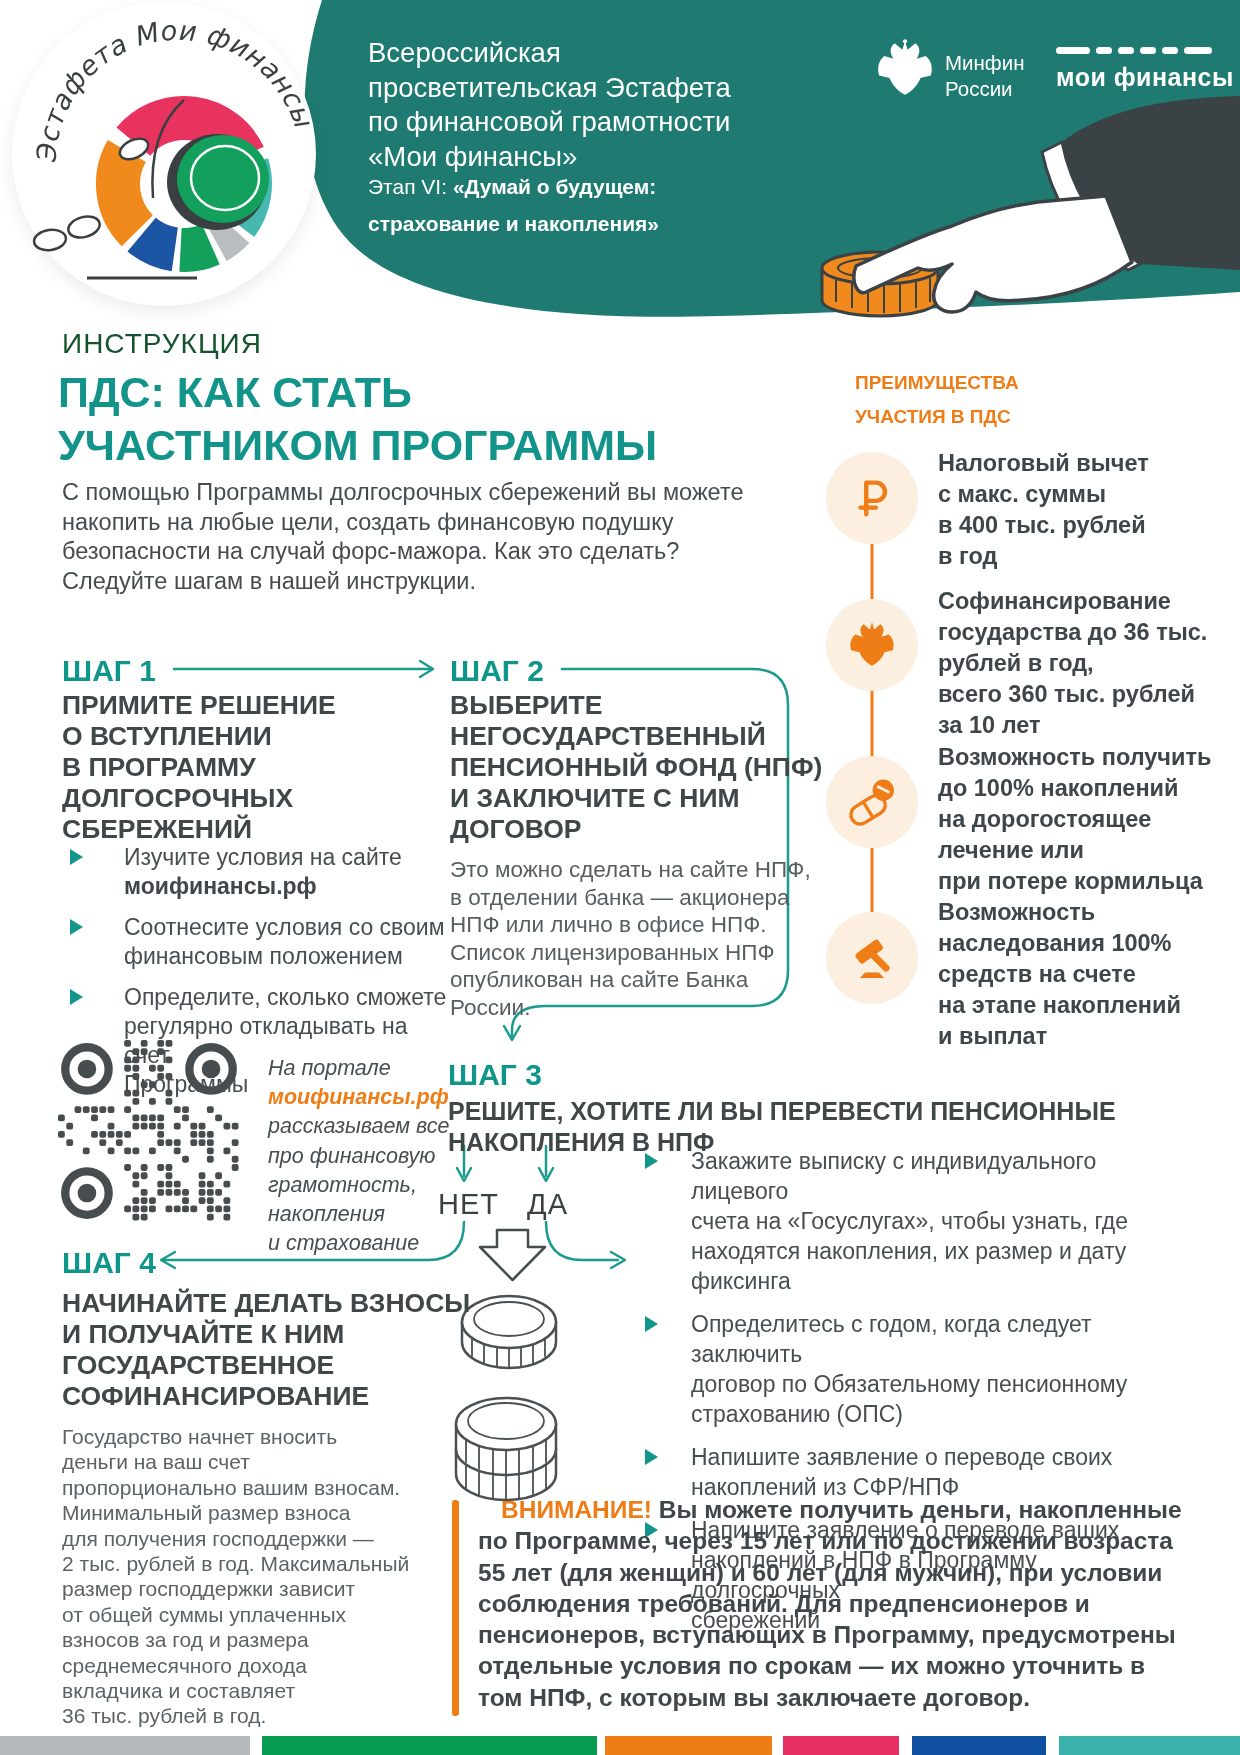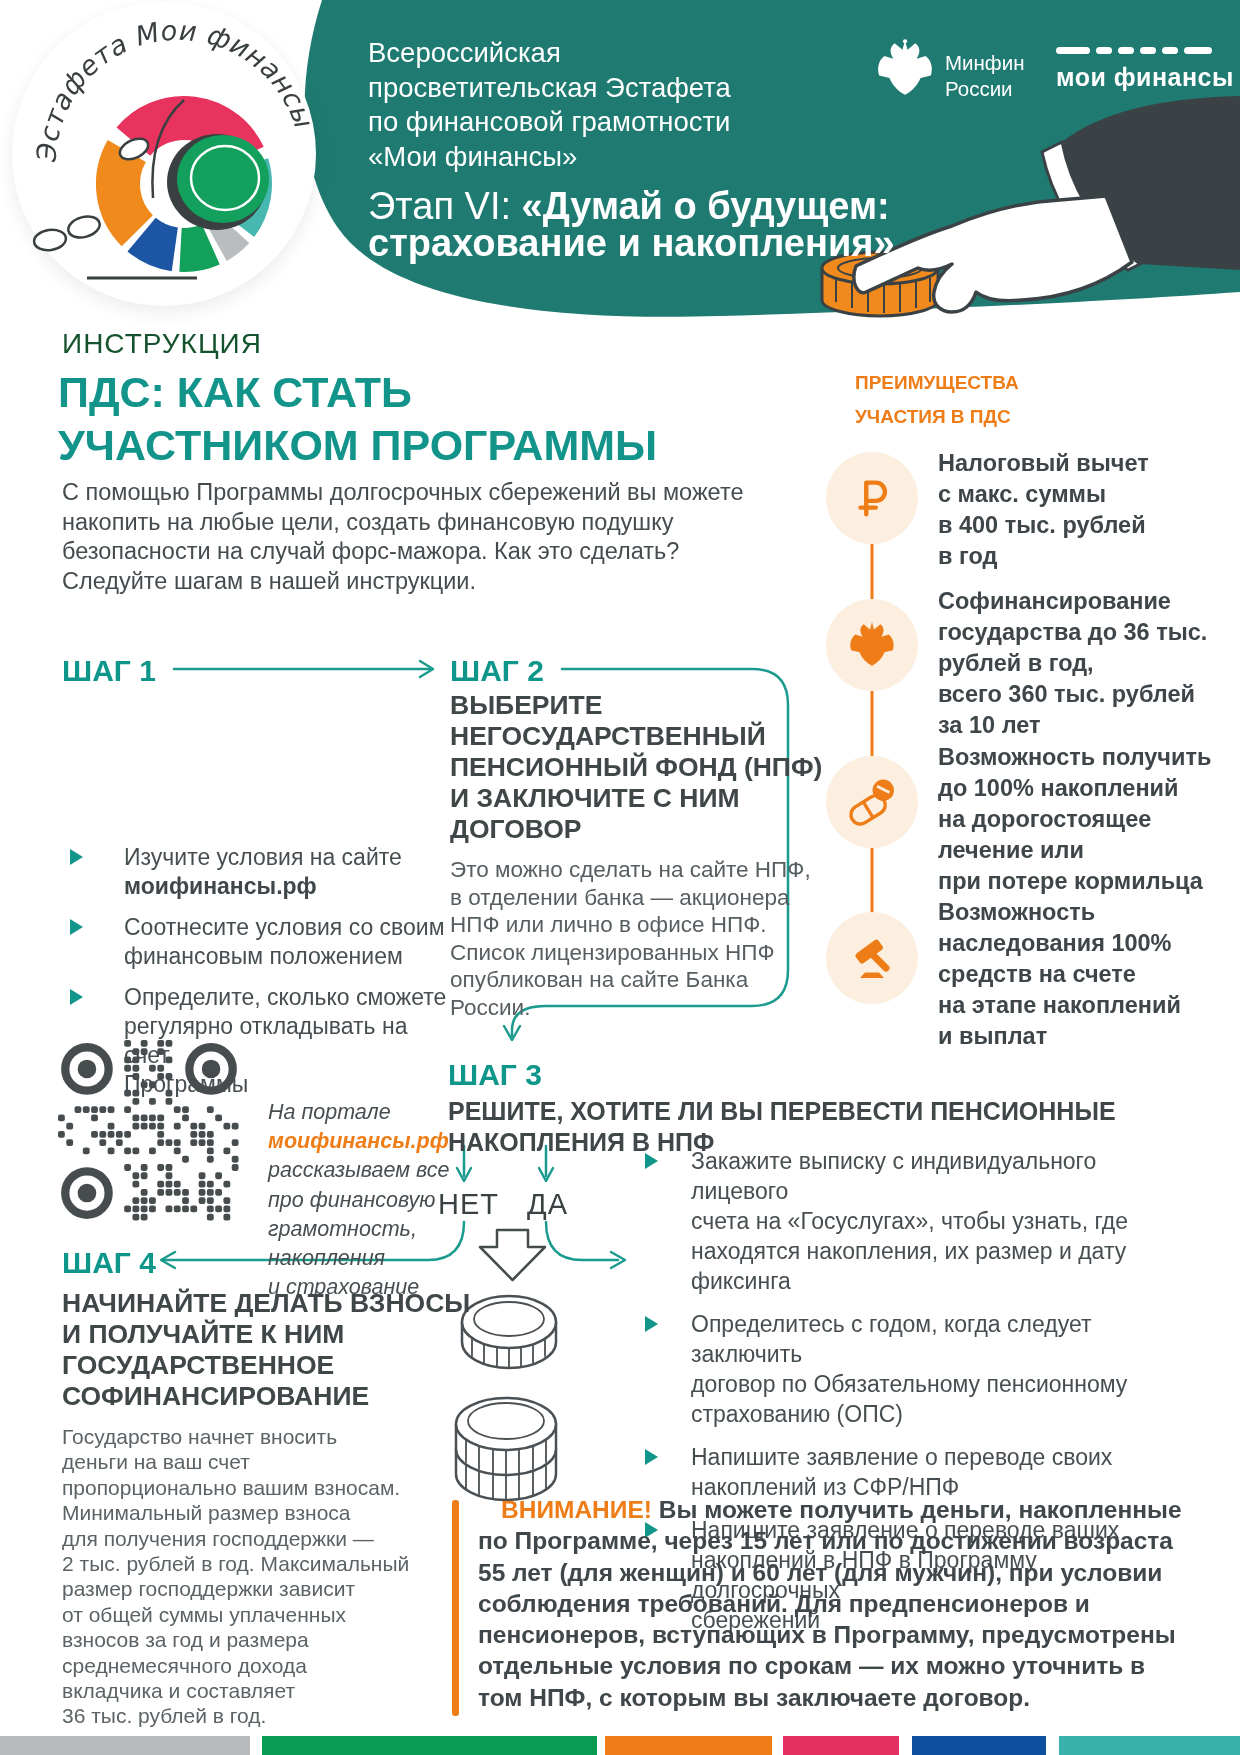--- a/index.html
+++ b/index.html
@@ -3,21 +3,21 @@
 <meta charset="utf-8">
 <style>
   html,body{margin:0;padding:0;background:#e8e8e8;}
   .page{position:relative;width:1240px;height:1755px;background:#ffffff;overflow:hidden;
         font-family:"Liberation Sans","DejaVu Sans",sans-serif;margin:0 auto;}
   .abs{position:absolute;}
   .pre{white-space:pre-line;}
   svg{display:block;}
   
   .hdr-title{left:368px;top:36px;color:#fff;font-size:27.5px;line-height:34.5px;font-weight:400;z-index:3;}
-  .hdr-stage{left:368px;top:188px;color:#fff;font-size:38px;line-height:37px;z-index:3;}
+  .hdr-stage{left:368px;top:168px;color:#fff;font-size:21px;line-height:37px;z-index:3;}
   .hdr-stage b{font-weight:700;}
   .minfin-text{left:945px;top:50px;color:#fff;font-size:20.5px;line-height:26px;z-index:3;}
   .myfin{left:1056px;top:47px;z-index:3;}
   .myfin-dashes{display:flex;gap:6px;align-items:center;height:7px;}
   .myfin-dashes i{display:block;height:7px;border-radius:3.5px;background:#fff;}
   .myfin-label{color:#fff;font-size:25px;font-weight:700;margin-top:9px;letter-spacing:.5px;}
   .logo-circle{left:12px;top:2px;width:304px;height:304px;border-radius:50%;background:#fff;z-index:2;
                box-shadow:0 6px 18px rgba(0,0,0,.08);}
   
   .kicker{left:62px;top:328px;font-size:28px;color:#14532d;letter-spacing:1px;}
@@ -25,21 +25,21 @@
   .intro{left:62px;top:478px;font-size:23.5px;line-height:29.6px;color:#454c4f;}
   .step-label{font-size:30px;font-weight:700;color:#0f968a;}
   .step-title{font-size:26.5px;line-height:31px;font-weight:700;color:#404749;}
   .step-body{font-size:22.5px;line-height:27.6px;color:#575e61;}
   .bullets{width:385px;}
   .bullet{display:flex;margin-bottom:12px;font-size:23px;line-height:29px;color:#474e51;}
   .tri{flex:0 0 13px;margin-left:8px;margin-right:28px;margin-top:6px;width:0;height:0;
        border-top:8px solid transparent;border-bottom:8px solid transparent;border-left:13px solid #12958a;}
   .bullet b{font-weight:700;color:#40474a;}
   
-  .qr-caption{left:268px;top:1054px;font-size:21.5px;line-height:29.2px;font-style:italic;color:#474e51;margin-top:44px;}
+  .qr-caption{left:268px;top:1054px;font-size:21.5px;line-height:29.2px;font-style:italic;color:#474e51;}
   .qr-caption .lnk{color:#ee7d17;font-weight:700;}
   
   .s3-title{left:448px;top:1096px;font-size:25px;line-height:30.5px;font-weight:700;color:#404749;}
   .yn{font-size:29px;color:#3a4143;letter-spacing:1px;}
   .s3-bullets{left:636px;top:1146px;width:540px;}
   .s3-bullets .bullet{margin-bottom:13px;font-size:23px;line-height:30px;}
   .s3-bullets .tri{margin-left:9px;margin-right:20px;margin-top:7px;}
   
   .ben-head{left:855px;top:366px;font-size:19px;line-height:34px;font-weight:700;color:#ee7d17;}
   .ben-circle{width:92px;height:92px;border-radius:50%;background:#fcefe0;left:826px;
@@ -228,20 +228,25 @@
 
   <div class="abs kicker z2">ИНСТРУКЦИЯ</div>
   <div class="abs big-title pre z2">ПДС: КАК СТАТЬ
 УЧАСТНИКОМ ПРОГРАММЫ</div>
   <div class="abs intro pre z2">С помощью Программы долгосрочных сбережений вы можете
 накопить на любые цели, создать финансовую подушку
 безопасности на случай форс-мажора. Как это сделать?
 Следуйте шагам в нашей инструкции.</div>
 
   <div class="abs step-label z2" style="left:62px;top:654px">ШАГ 1</div>
+  <div class="abs step-title pre z2" style="left:62px;top:690px">ПРИМИТЕ РЕШЕНИЕ
+О ВСТУПЛЕНИИ
+В ПРОГРАММУ
+ДОЛГОСРОЧНЫХ
+СБЕРЕЖЕНИЙ</div>
   <div class="abs bullets z2" style="left:62px;top:843px">
     <div class="bullet">
         <span class="tri"></span>
         <span><span>Изучите условия на сайте</span><br><b>моифинансы.рф</b></span>
       </div>
     <div class="bullet">
         <span class="tri"></span>
         <span class="pre">Соотнесите условия со своим
 финансовым положением</span>
       </div>

